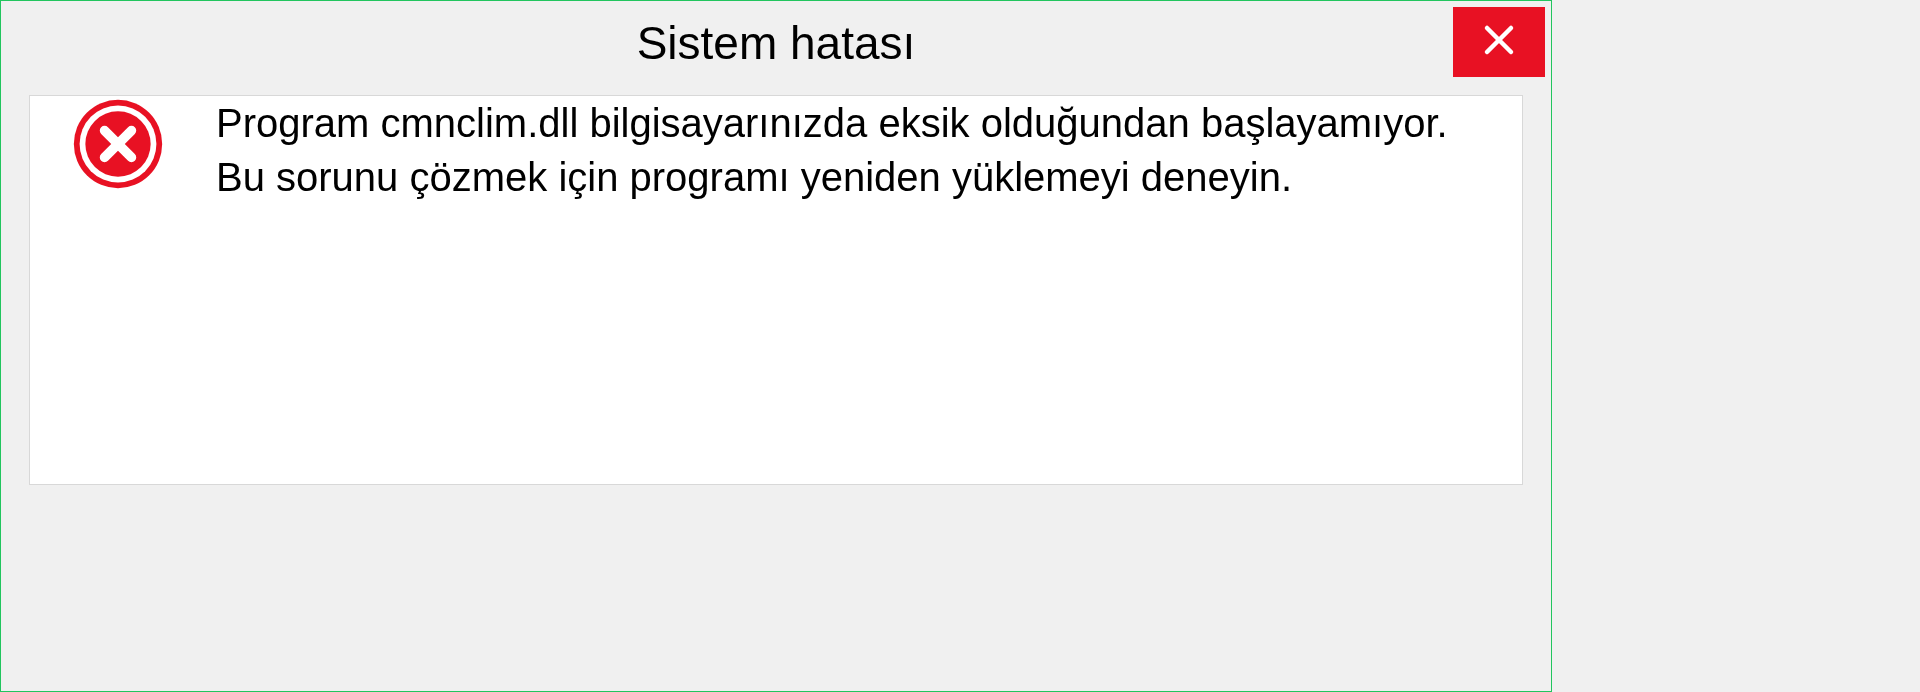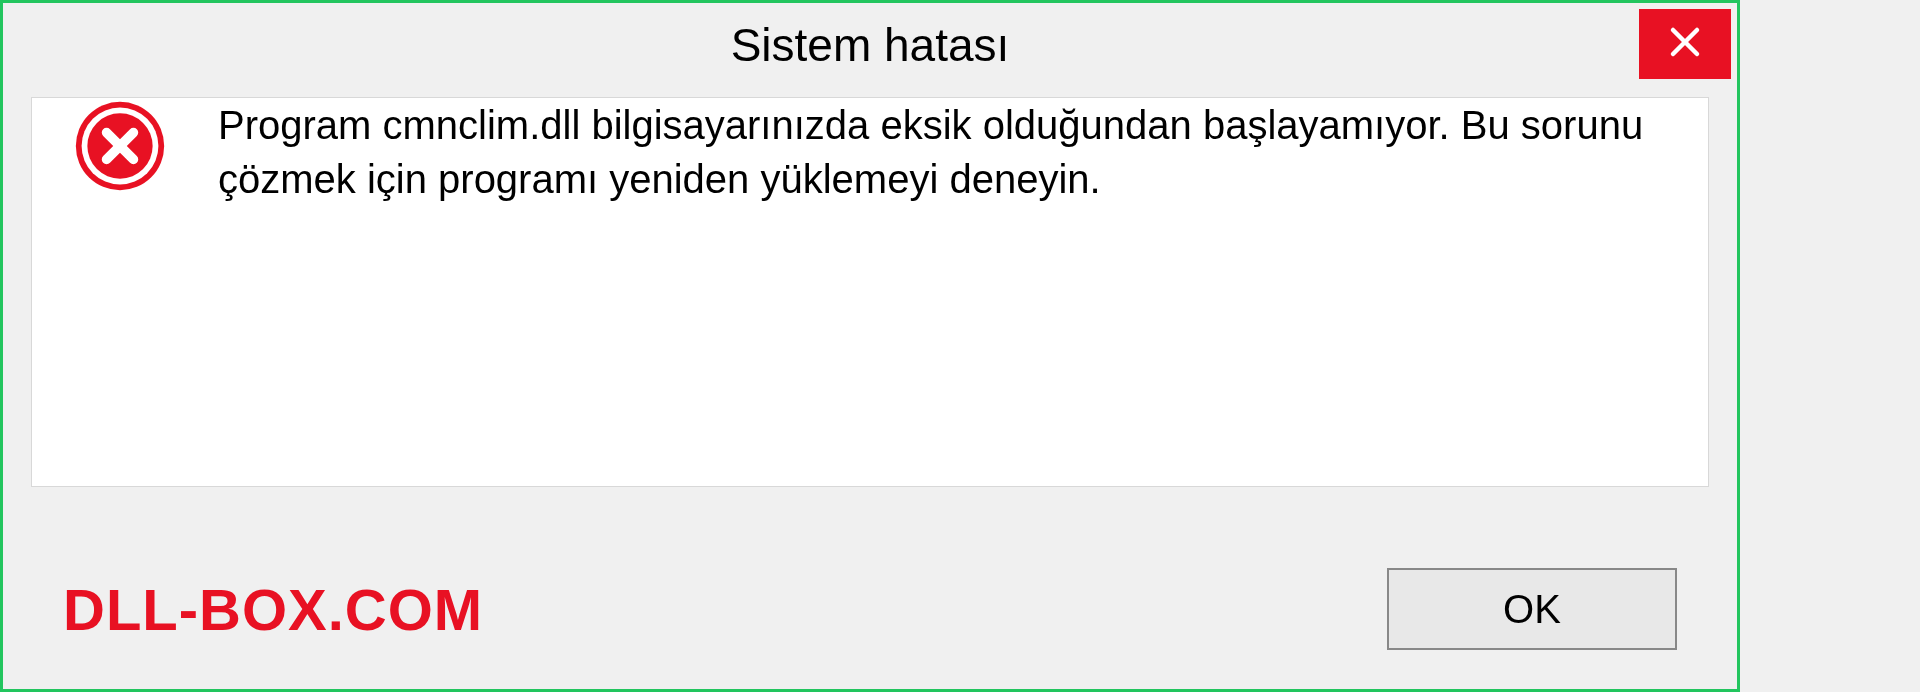--- a/index.html
+++ b/index.html
@@ -11,24 +11,24 @@
       font-family: "Segoe UI", Tahoma, Arial, sans-serif;
       background: #f0f0f0;
       width: 1920px;
       height: 692px;
       position: relative;
     }
     .dialog-window {
       position: absolute;
       top: 0;
       left: 0;
-      width: 1740px;
+      width: 1552px;
       height: 692px;
       background: #f0f0f0;
-      border: 3px solid #22c55e;
+      border: 1px solid #22c55e;
     }
     .titlebar {
       height: 84px;
       display: flex;
       align-items: center;
       justify-content: center;
       position: relative;
       background: #f0f0f0;
     }
     .title-text {
@@ -134,18 +134,14 @@
         <circle cx="50" cy="50" r="46" fill="#e81123"></circle>
         <circle cx="50" cy="50" r="40" fill="#ffffff"></circle>
         <circle cx="50" cy="50" r="34" fill="#e81123"></circle>
         <line x1="36" y1="36" x2="64" y2="64" stroke="#ffffff" stroke-width="10" stroke-linecap="round"></line>
         <line x1="64" y1="36" x2="36" y2="64" stroke="#ffffff" stroke-width="10" stroke-linecap="round"></line>
       </svg>
     </div>
     <div class="message-text">Program cmnclim.dll bilgisayarınızda eksik olduğundan başlayamıyor. Bu sorunu çözmek için programı yeniden yüklemeyi deneyin.</div>
   </div>
 
-  <div class="footer-bar">
-    <div class="watermark">DLL-BOX.COM</div>
-    <button class="ok-button">OK</button>
-  </div>
 
 </div>
 
 </body></html>

